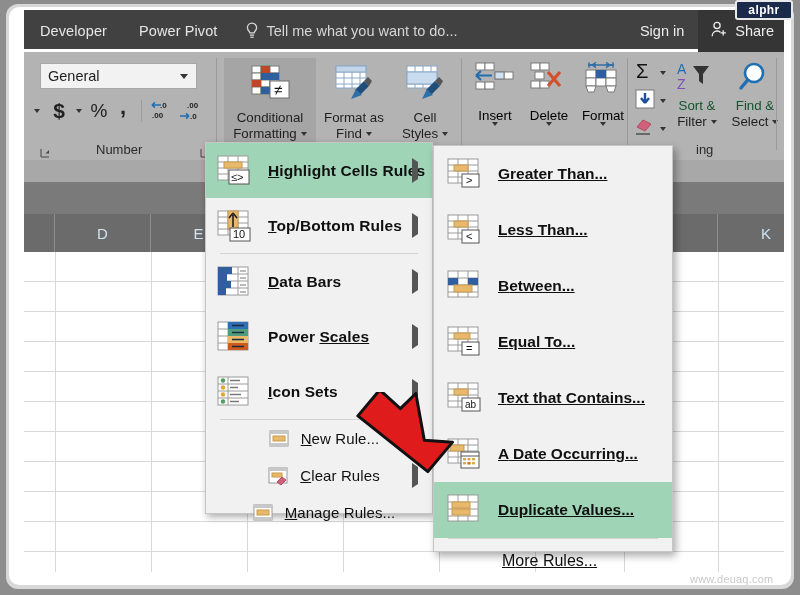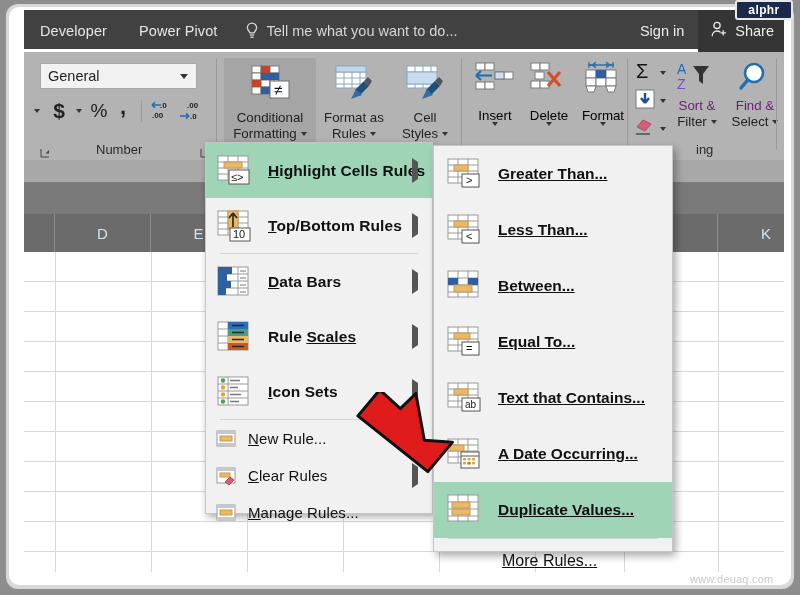--- a/index.html
+++ b/index.html
@@ -87,21 +87,21 @@
   }
   .bigbtn.sel { background: #a5a5a5; }
   .bigbtn .lbl { font-size: 13.3px; color: #1f1f1f; line-height: 16px; text-align: center; margin-top: 3px; }
   .bigbtn .lbl2 { font-size: 13.3px; color: #1f1f1f; line-height: 16px; display: flex; align-items: center; gap: 4px; }
 
   .midbtn { position: absolute; top: 8px; width: 58px; display: flex; flex-direction: column; align-items: center; }
   .midbtn .lbl { font-size: 13.3px; color: #000000; margin-top: 4px; }
   .midbtn .dd { margin-top: 3px; }
 
   .edbtn { position: absolute; width: 62px; display: flex; flex-direction: column; align-items: center; }
-  .edbtn .lbl { font-size: 13.3px; color: #701a75; line-height: 16px; text-align: center; }
+  .edbtn .lbl { font-size: 13.3px; color: #14532d; line-height: 16px; text-align: center; }
   .edbtn .lbl2 { font-size: 13.3px; color: #1f1f1f; line-height: 16px; display: flex; align-items: center; gap: 4px; }
 
   .sm-icon-row { position: absolute; display: flex; align-items: center; gap: 4px; }
 
   
   .sheet { position: absolute; left: 24px; top: 160px; width: 760px; height: 412px; background: #ffffff; }
   .colhdr { position: absolute; left: 0; top: 54px; width: 760px; height: 38px; background: #6b6b6b; }
   .colhdr .cell {
     position: absolute; top: 0; height: 38px; display: flex; align-items: center; justify-content: center;
     color: #cfe3f5; font-size: 15px; border-right: 1px solid #8e8e8e;
@@ -121,21 +121,21 @@
     position: absolute; left: 433px; top: 145px; width: 240px; height: 407px;
     background: #f1f1f1; border: 1px solid #c6c6c6; box-shadow: 3px 4px 8px rgba(0,0,0,.33);
   }
   .mi { position: relative; height: 55px; display: flex; align-items: center; padding-left: 10px; cursor: default; }
   .mi.hl { background: #9fd4b6; }
   .mi .mlabel { font-size: 15.5px; color: #101010; font-weight: bold; margin-left: 14px; letter-spacing: .1px; }
   .mi .mlabel .u { text-decoration: underline; }
   .mi .arr { position: absolute; right: 14px; }
   .msep { height: 1px; background: #d3d3d3; margin: 0 14px; }
 
-  .mi.small { height: 37px; }
+  .mi.small { height: 37px; justify-content: center; }
   .mi.small .mlabel { font-size: 15px; font-weight: normal; margin-left: 12px; }
   .mi.small .ic { width: 20px; height: 20px; }
 
   .mi2 { position: relative; height: 56px; display: flex; align-items: center; padding-left: 12px; }
   .mi2.hl { background: #9fd4b6; }
   .mi2 .mlabel { font-size: 15.5px; color: #101010; font-weight: bold; margin-left: 14px; text-decoration: underline; }
   .mi2.plain { height: 44px; }
   .mi2.plain .mlabel { font-weight: normal; font-size: 16px; margin-left: 56px; }
 
   .icn { width: 38px; height: 34px; position: relative; flex: 0 0 38px; }
@@ -279,21 +279,21 @@
             <path d="M3 9h30M3 15h30M3 21h30M11 3v22M19 3v22M27 3v22"></path>
           </g>
           <rect x="3" y="3" width="30" height="6" fill="#c3d5e8" stroke="#8aa7c4"></rect>
           <path d="M22 27 L31 18 L36 23 L27 32z" fill="#1f4e79"></path>
           <path d="M18 36 L23 26 L29 32z" fill="#2f6fa8"></path>
           <path d="M31 18 L35 14 L39 18 L36 23z" fill="#555"></path>
         </svg>
       </span>
       <span class="lbl">Format as</span>
       <span class="lbl2">
-        <span>Rules</span>
+        <span>Find</span>
           <i class="caret-sm"></i>
       </span>
     </div>
 
     <div class="bigbtn" style="left:368px; width:66px">
       <span>
         <svg width="42" height="40" viewBox="0 0 42 40">
           <g stroke="#8aa7c4" fill="#fff" stroke-width="1">
             <rect x="3" y="3" width="30" height="22"></rect>
             <path d="M3 9h30M3 15h30M3 21h30M11 3v22M19 3v22M27 3v22"></path>
@@ -531,21 +531,21 @@
             <rect x="2" y="2" width="30" height="28"></rect>
             <path d="M2 9h30M2 16h30M2 23h30M12 2v28"></path>
           </g>
           <rect x="12" y="2" width="20" height="7" fill="#2f6fb5"></rect>
           <rect x="12" y="9" width="20" height="7" fill="#4e9e7e"></rect>
           <rect x="12" y="16" width="20" height="7" fill="#e8b96a"></rect>
           <rect x="12" y="23" width="20" height="7" fill="#cf5a1e"></rect>
           <path d="M16 5.5h12M16 12.5h12M16 19.5h12M16 26.5h12" stroke="#1b2b3a" stroke-width="1.6"></path>
         </svg>
       </span>
-      <span class="mlabel"><span>Rule </span><span class="u">Scales</span></span>
+      <span class="mlabel"><span>Power </span><span class="u">Scales</span></span>
       <span class="arr"><i class="caret-rt"></i></span>
     </div>
 
     <div class="mi">
       <span class="icn">
         <svg width="38" height="34" viewBox="0 0 38 34">
           <g stroke="#9a9a9a" fill="#fff" stroke-width="1">
             <rect x="2" y="2" width="30" height="28"></rect>
             <path d="M2 9h30M2 16h30M2 23h30M12 2v28"></path>
           </g>

